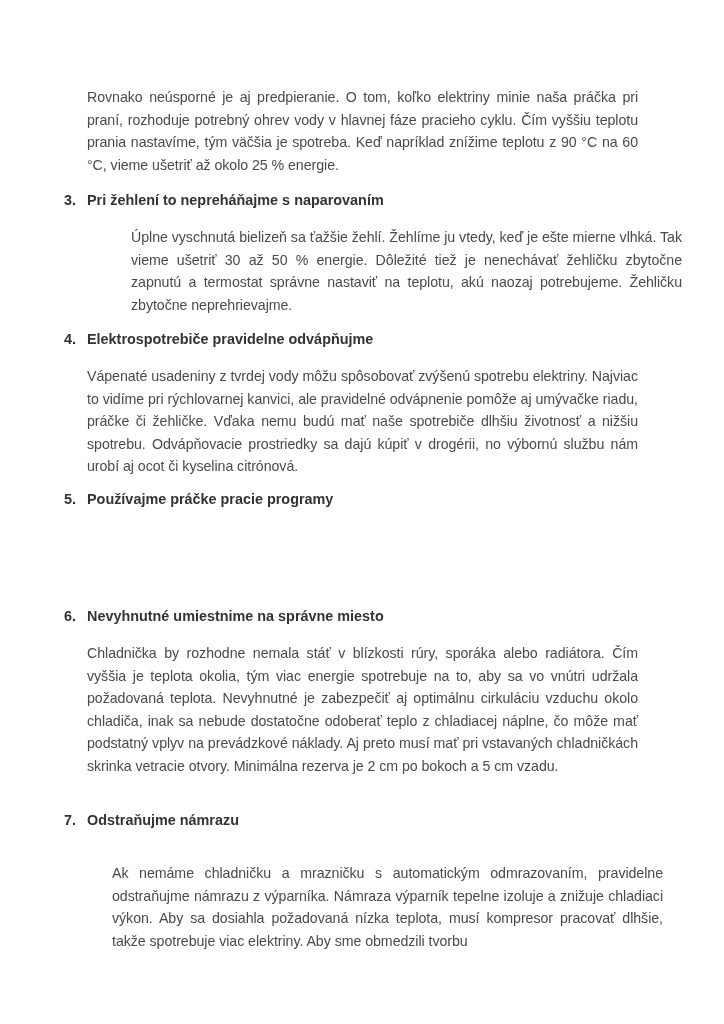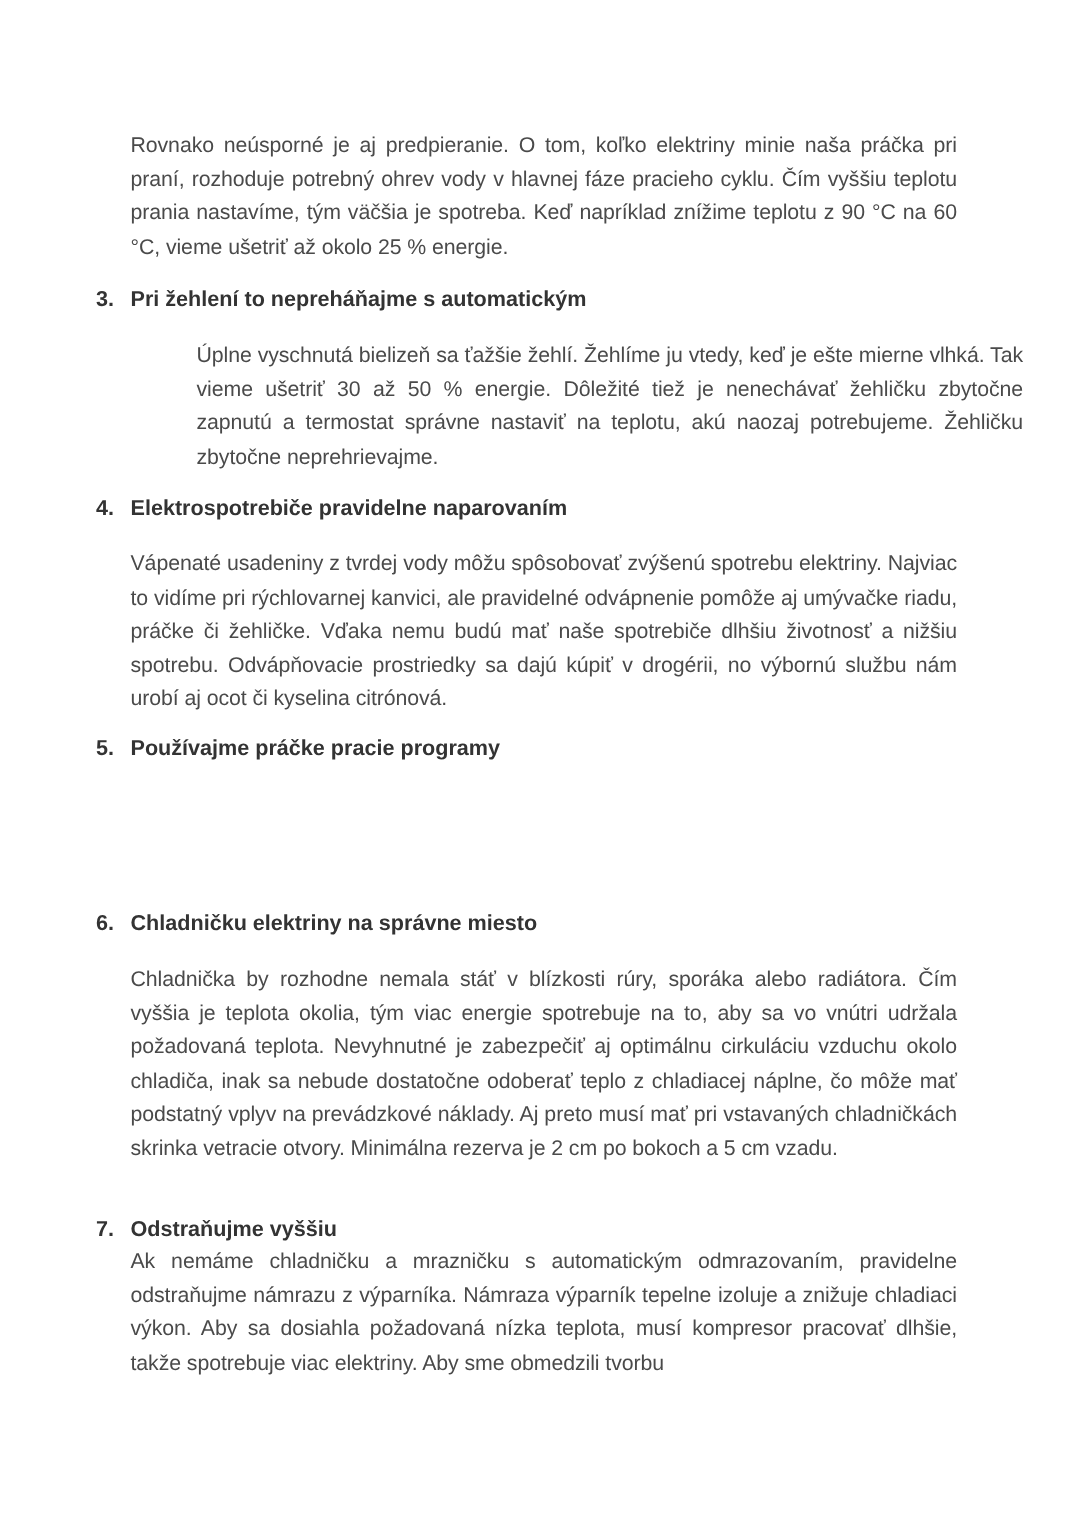--- a/index.html
+++ b/index.html
@@ -57,40 +57,40 @@
   </style>
 </head>
 <body>
 
 <div class="page">
 
   <p class="para" style="top:86px;">Rovnako neúsporné je aj predpieranie. O tom, koľko elektriny minie naša práčka pri praní, rozhoduje potrebný ohrev vody v hlavnej fáze pracieho cyklu. Čím vyššiu teplotu prania nastavíme, tým väčšia je spotreba. Keď napríklad znížime teplotu z 90 °C na 60 °C, vieme ušetriť až okolo 25 % energie.</p>
 
   <div class="heading" style="top:190px;">
     <span class="num">3.</span>
-    <span class="title">Pri žehlení to nepreháňajme s automatickým</span>
+    <span class="title">Pri žehlení to nepreháňajme s naparovaním</span>
   </div>
   <p class="para" style="top:226px;margin-left:44px;">Úplne vyschnutá bielizeň sa ťažšie žehlí. Žehlíme ju vtedy, keď je ešte mierne vlhká. Tak vieme ušetriť 30 až 50 % energie. Dôležité tiež je nenechávať žehličku zbytočne zapnutú a termostat správne nastaviť na teplotu, akú naozaj potrebujeme. Žehličku zbytočne neprehrievajme.</p>
 
   <div class="heading" style="top:329px;">
     <span class="num">4.</span>
-    <span class="title">Elektrospotrebiče pravidelne naparovaním</span>
+    <span class="title">Elektrospotrebiče pravidelne odvápňujme</span>
   </div>
   <p class="para" style="top:365px;">Vápenaté usadeniny z tvrdej vody môžu spôsobovať zvýšenú spotrebu elektriny. Najviac to vidíme pri rýchlovarnej kanvici, ale pravidelné odvápnenie pomôže aj umývačke riadu, práčke či žehličke. Vďaka nemu budú mať naše spotrebiče dlhšiu životnosť a nižšiu spotrebu. Odvápňovacie prostriedky sa dajú kúpiť v drogérii, no výbornú službu nám urobí aj ocot či kyselina citrónová.</p>
 
   <div class="heading" style="top:489px;">
     <span class="num">5.</span>
     <span class="title">Používajme práčke pracie programy</span>
   </div>
 
   <div class="heading" style="top:606px;">
     <span class="num">6.</span>
-    <span class="title">Chladničku elektriny na správne miesto</span>
+    <span class="title">Nevyhnutné umiestnime na správne miesto</span>
   </div>
   <p class="para" style="top:642px;">Chladnička by rozhodne nemala stáť v blízkosti rúry, sporáka alebo radiátora. Čím vyššia je teplota okolia, tým viac energie spotrebuje na to, aby sa vo vnútri udržala požadovaná teplota. Nevyhnutné je zabezpečiť aj optimálnu cirkuláciu vzduchu okolo chladiča, inak sa nebude dostatočne odoberať teplo z chladiacej náplne, čo môže mať podstatný vplyv na prevádzkové náklady. Aj preto musí mať pri vstavaných chladničkách skrinka vetracie otvory. Minimálna rezerva je 2 cm po bokoch a 5 cm vzadu.</p>
 
   <div class="heading" style="top:810px;">
     <span class="num">7.</span>
-    <span class="title">Odstraňujme vyššiu</span>
+    <span class="title">Odstraňujme námrazu</span>
   </div>
-  <p class="para" style="top:830px;">Ak nemáme chladničku a mrazničku s automatickým odmrazovaním, pravidelne odstraňujme námrazu z výparníka. Námraza výparník tepelne izoluje a znižuje chladiaci výkon. Aby sa dosiahla požadovaná nízka teplota, musí kompresor pracovať dlhšie, takže spotrebuje viac elektriny. Aby sme obmedzili tvorbu</p>
+  <p class="para" style="top:862px;margin-left:25px;">Ak nemáme chladničku a mrazničku s automatickým odmrazovaním, pravidelne odstraňujme námrazu z výparníka. Námraza výparník tepelne izoluje a znižuje chladiaci výkon. Aby sa dosiahla požadovaná nízka teplota, musí kompresor pracovať dlhšie, takže spotrebuje viac elektriny. Aby sme obmedzili tvorbu</p>
 
 </div>
 
 </body></html>

